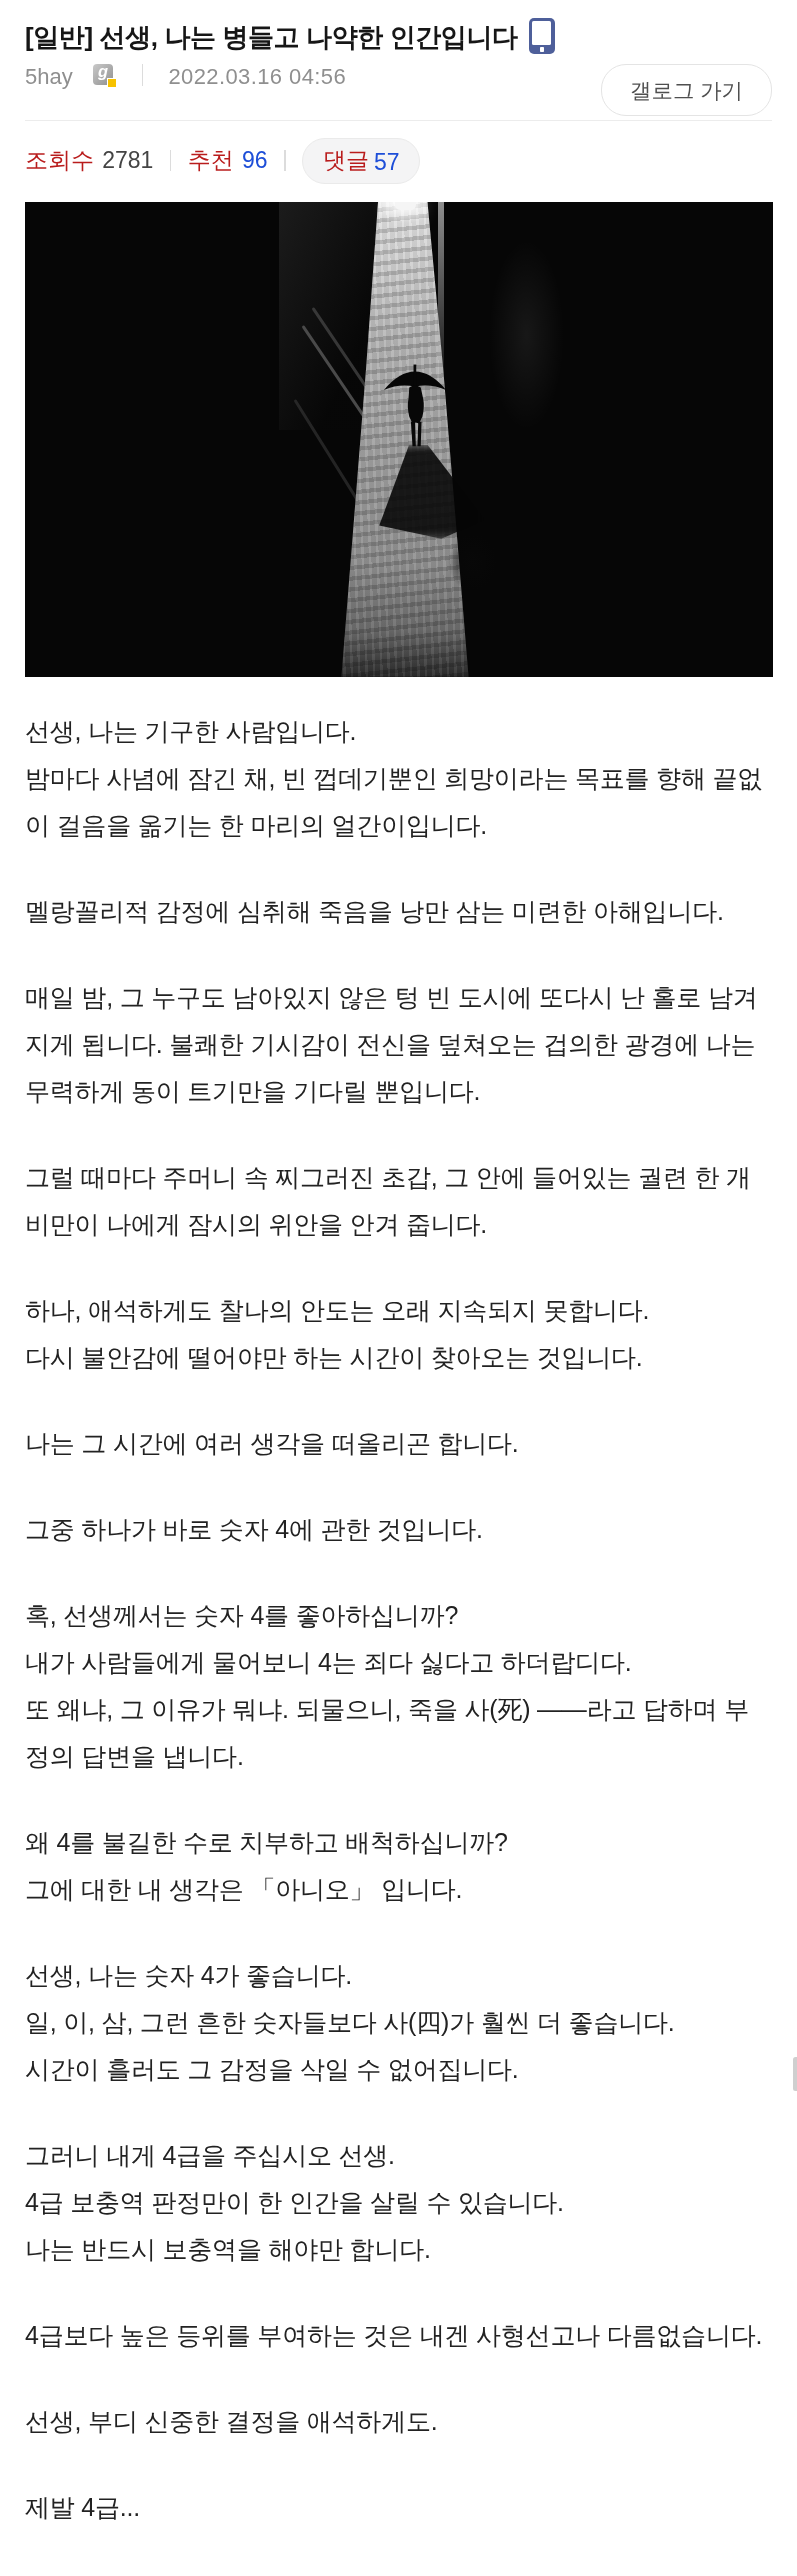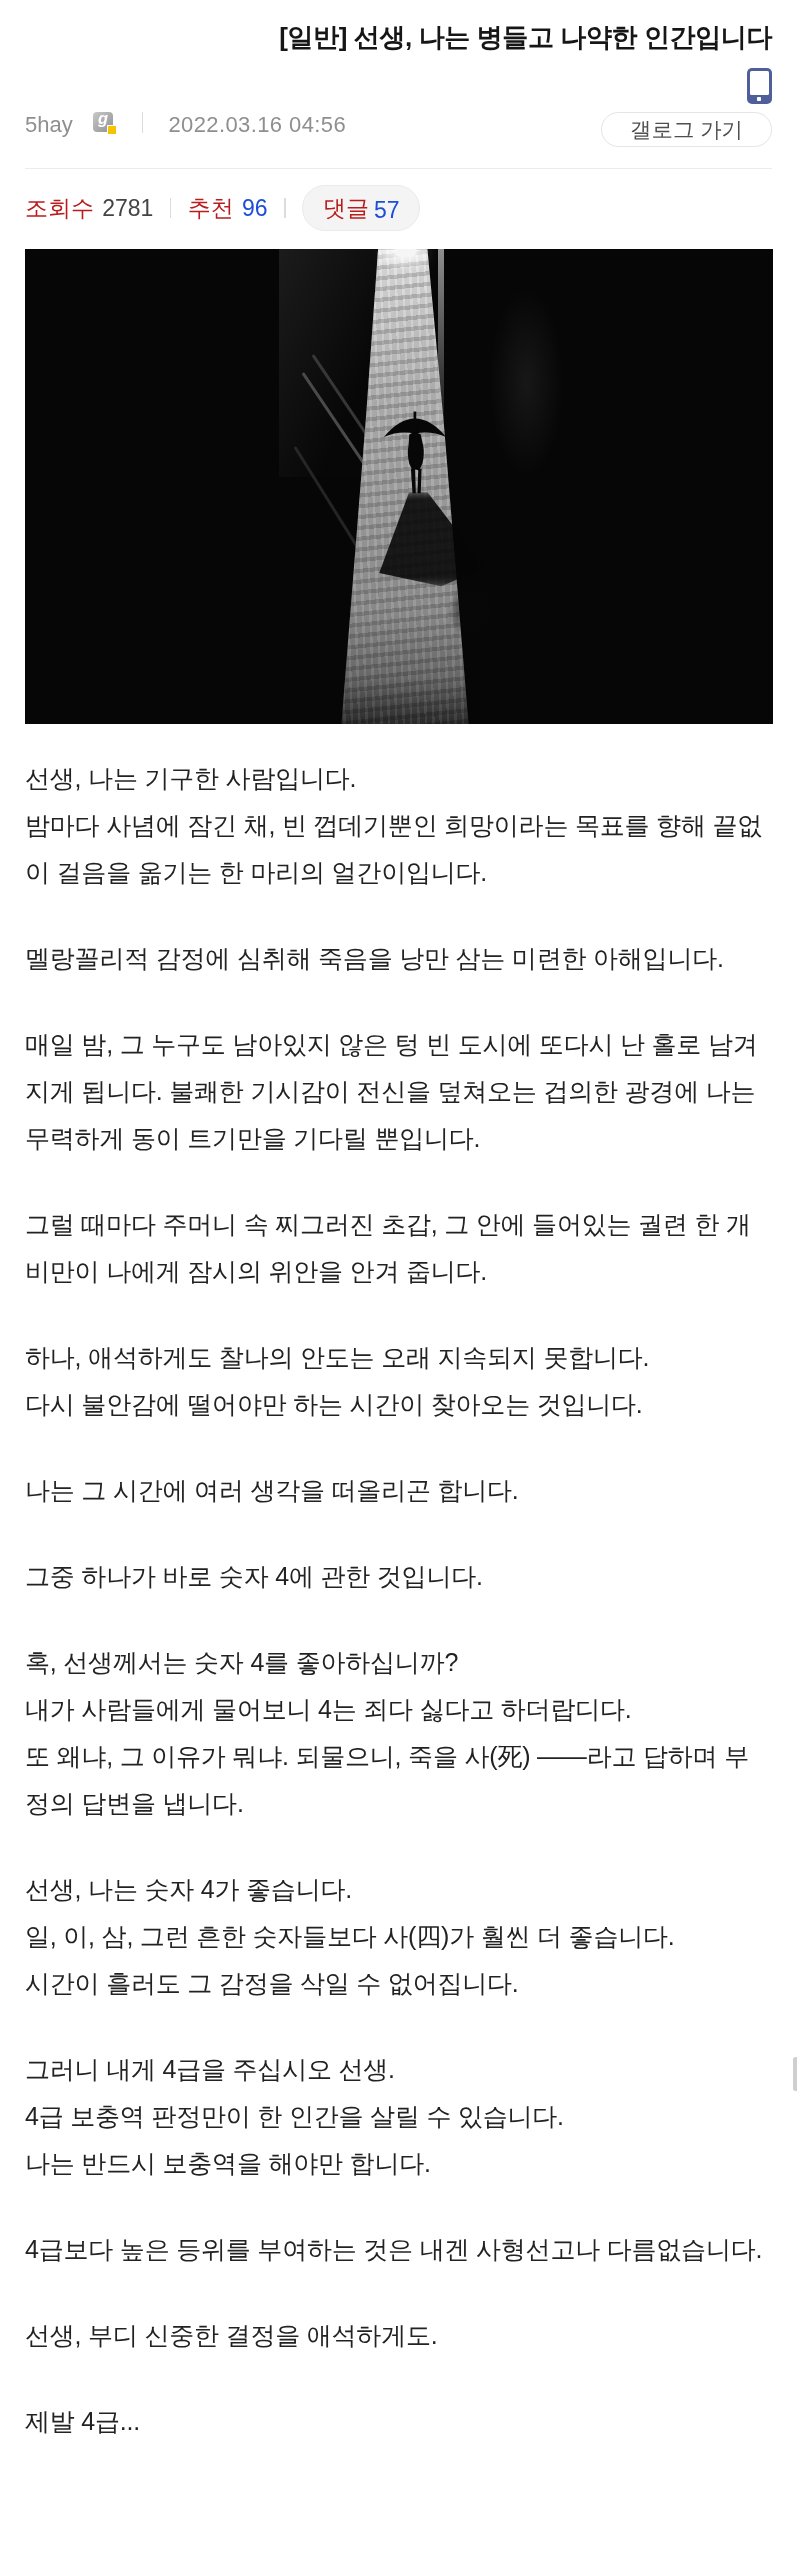--- a/index.html
+++ b/index.html
@@ -3,35 +3,35 @@
 <meta charset="utf-8">
 <style>
   * { margin:0; padding:0; box-sizing:border-box; }
   html,body { background:#ffffff; }
   body {
     width:797px; height:2576px; position:relative; overflow:hidden;
     font-family:"Liberation Sans","DejaVu Sans",sans-serif;
     color:#222;
   }
   .header { padding:18px 25px 0; }
-  .title-row { display:flex; align-items:flex-end; gap:11.5px;flex-direction:column; }
+  .title-row { display:flex; align-items:flex-start; gap:11.5px; }
   .title { font-size:26px; font-weight:700; color:#161616; letter-spacing:-0.4px; line-height:38px; white-space:nowrap; }
   
   .phone-icon { position:relative; width:25.5px; height:36px; background:#4e5f9a; border-radius:5px; flex:0 0 auto; }
   .phone-icon::before { content:""; position:absolute; left:3.3px; right:3.3px; top:3.3px; bottom:9px; background:#fff; border-radius:1.6px; }
   .phone-icon::after { content:""; position:absolute; left:50%; bottom:2.5px; width:4.1px; height:4.1px; margin-left:-2.1px; background:#fff; border-radius:0.8px; }
   .meta-row { margin-top:8.2px; position:relative; height:46px; display:flex; align-items:flex-start;gap:12px; }
   .author { font-size:22px; color:#8f8f8f; }
   .gallog-icon { position:relative; width:20.5px; height:20.5px; margin-left:8.2px; border-radius:4.1px;
     background:linear-gradient(135deg,#c9c9c9,#909090); flex:0 0 auto; }
   .gallog-icon::before { content:"g"; position:absolute; left:5px; top:-2.5px; color:#ffffff; font-size:16.4px; font-weight:700; font-style:italic; }
   .gallog-icon::after { content:""; position:absolute; right:-3.3px; bottom:-3.3px; width:8.2px; height:8.2px; background:#f7c200; border:1.6px solid #fff; }
   .meta-sep { width:1.6px; height:21.4px; background:#dcdcdc; margin:0 13px 0 16.4px; }
   .post-date { font-size:22px; color:#8f8f8f; letter-spacing:0.4px; }
-  .gallog-btn { position:absolute; right:0; top:0; height:35px; padding:0 28px; display:flex; align-items:center;
+  .gallog-btn { position:absolute; right:0; top:0; height:52px; padding:0 28px; display:flex; align-items:center;
     background:#fff; border:1.6px solid #e4e4e4; border-radius:25px; font-size:21.4px; color:#4f4f4f; font-weight:500;
     cursor:pointer; font-family:inherit; }
   .header-divider { margin-top:10px; border:none; border-top:1.6px solid #ececec; }
 
   .stats-row { padding:16.4px 25px 0; display:flex; align-items:center; font-size:23px; color:#4a4a4a; }
   .stat-label { color:#b91c1c; }
   .stat-num { margin-left:8.2px; color:#444; }
   .stat-num.red { color:#1d4ed8; }
   .stat-sep { width:1.6px; height:20.5px; background:#dcdcdc; margin:0 16.4px; }
   .comments-pill { display:flex; align-items:flex-end; background:#f4f4f5; border:1.6px solid #eaeaea; border-radius:23px;
@@ -147,20 +147,24 @@
     </div>
     <div class="block">
       <div class="line">그중 하나가 바로 숫자 4에 관한 것입니다.</div>
     </div>
     <div class="block">
       <div class="line">혹, 선생께서는 숫자 4를 좋아하십니까?</div>
       <div class="line">내가 사람들에게 물어보니 4는 죄다 싫다고 하더랍디다.</div>
       <div class="line">또 왜냐, 그 이유가 뭐냐. 되물으니, 죽을 사(死) ——라고 답하며 부정의 답변을 냅니다.</div>
     </div>
     <div class="block">
+      <div class="line">왜 4를 불길한 수로 치부하고 배척하십니까?</div>
+      <div class="line">그에 대한 내 생각은 「아니오」 입니다.</div>
+    </div>
+    <div class="block">
       <div class="line">선생, 나는 숫자 4가 좋습니다.</div>
       <div class="line">일, 이, 삼, 그런 흔한 숫자들보다 사(四)가 훨씬 더 좋습니다.</div>
       <div class="line">시간이 흘러도 그 감정을 삭일 수 없어집니다.</div>
     </div>
     <div class="block">
       <div class="line">그러니 내게 4급을 주십시오 선생.</div>
       <div class="line">4급 보충역 판정만이 한 인간을 살릴 수 있습니다.</div>
       <div class="line">나는 반드시 보충역을 해야만 합니다.</div>
     </div>
     <div class="block">

